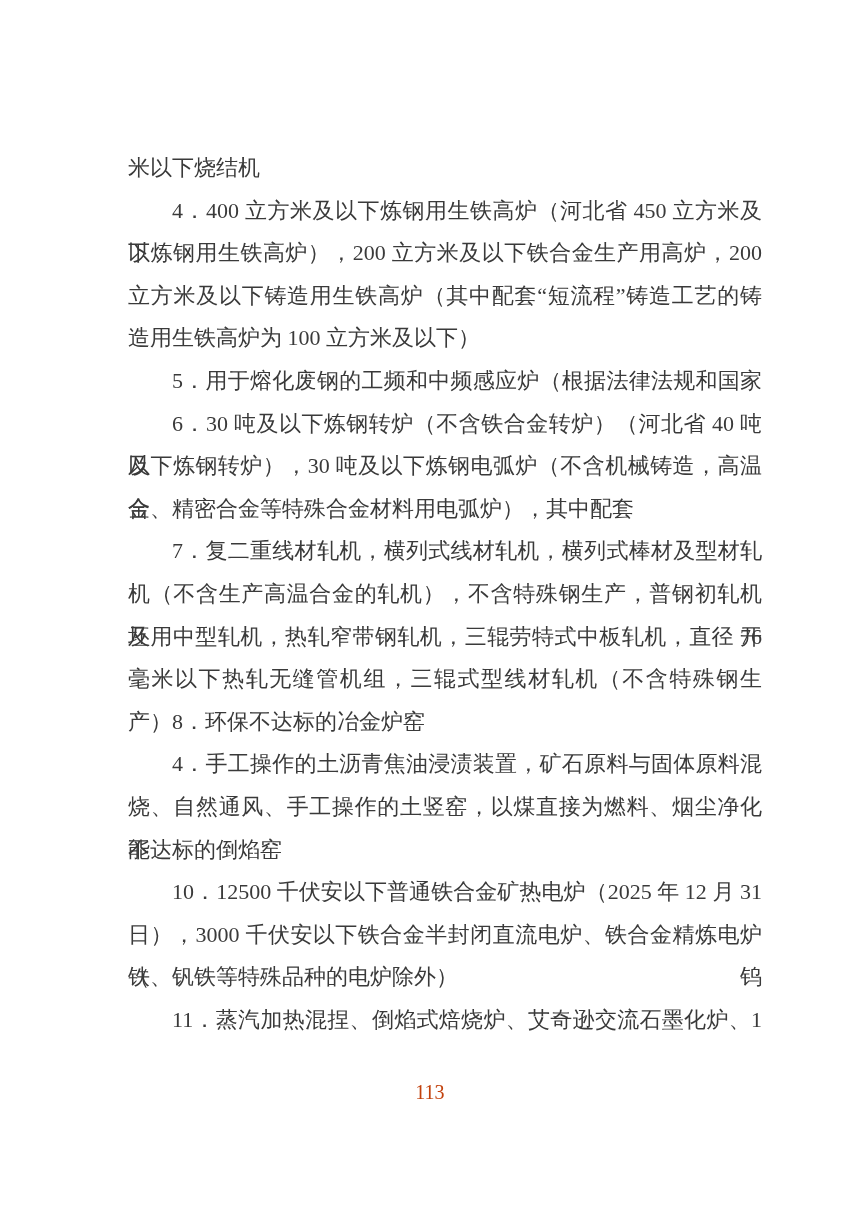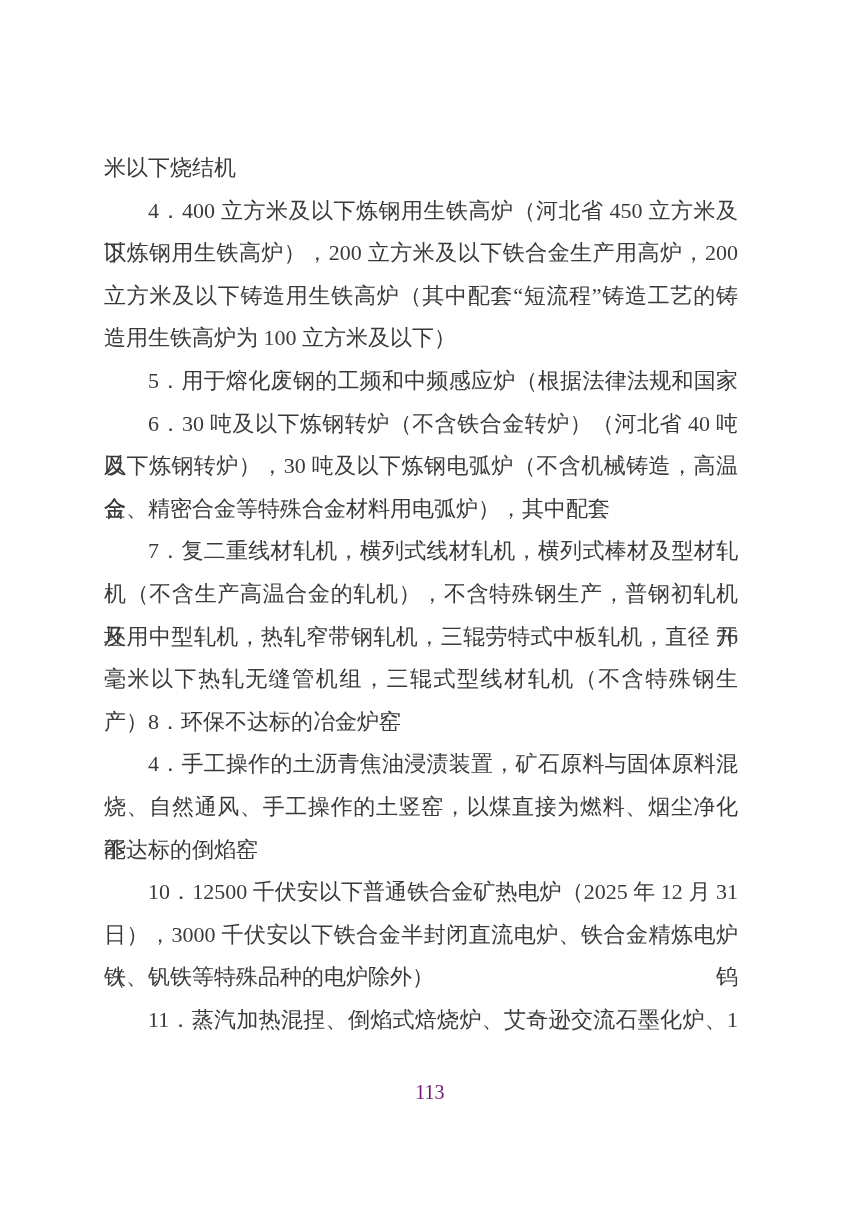--- a/index.html
+++ b/index.html
@@ -11,21 +11,21 @@
     position: relative;
     width: 860px;
     height: 1216px;
     background: #ffffff;
     overflow: hidden;
     font-family: "Liberation Serif", "DejaVu Serif", serif;
     color: #3a3a3a;
   }
   .doc-body {
     position: absolute;
-    left: 104px;
+    left: 128px;
     top: 147px;
     width: 634px;
     font-size: 22px;
   }
   .para {
     margin: 0;
     padding: 0;
   }
   .line {
     height: 42.6px;
@@ -40,21 +40,21 @@
     text-indent: 2em;
   }
   .footer {
     position: absolute;
     top: 1080px;
     left: 0;
     width: 860px;
     text-align: center;
     font-size: 20px;
     line-height: 24px;
-    color: #701a75;
+    color: #c2410c;
   }
 </style>
 </head>
 <body>
 
 <div class="page">
   <div class="doc-body">
       <div class="para">
         <div class="line">米以下烧结机</div>
       </div>

